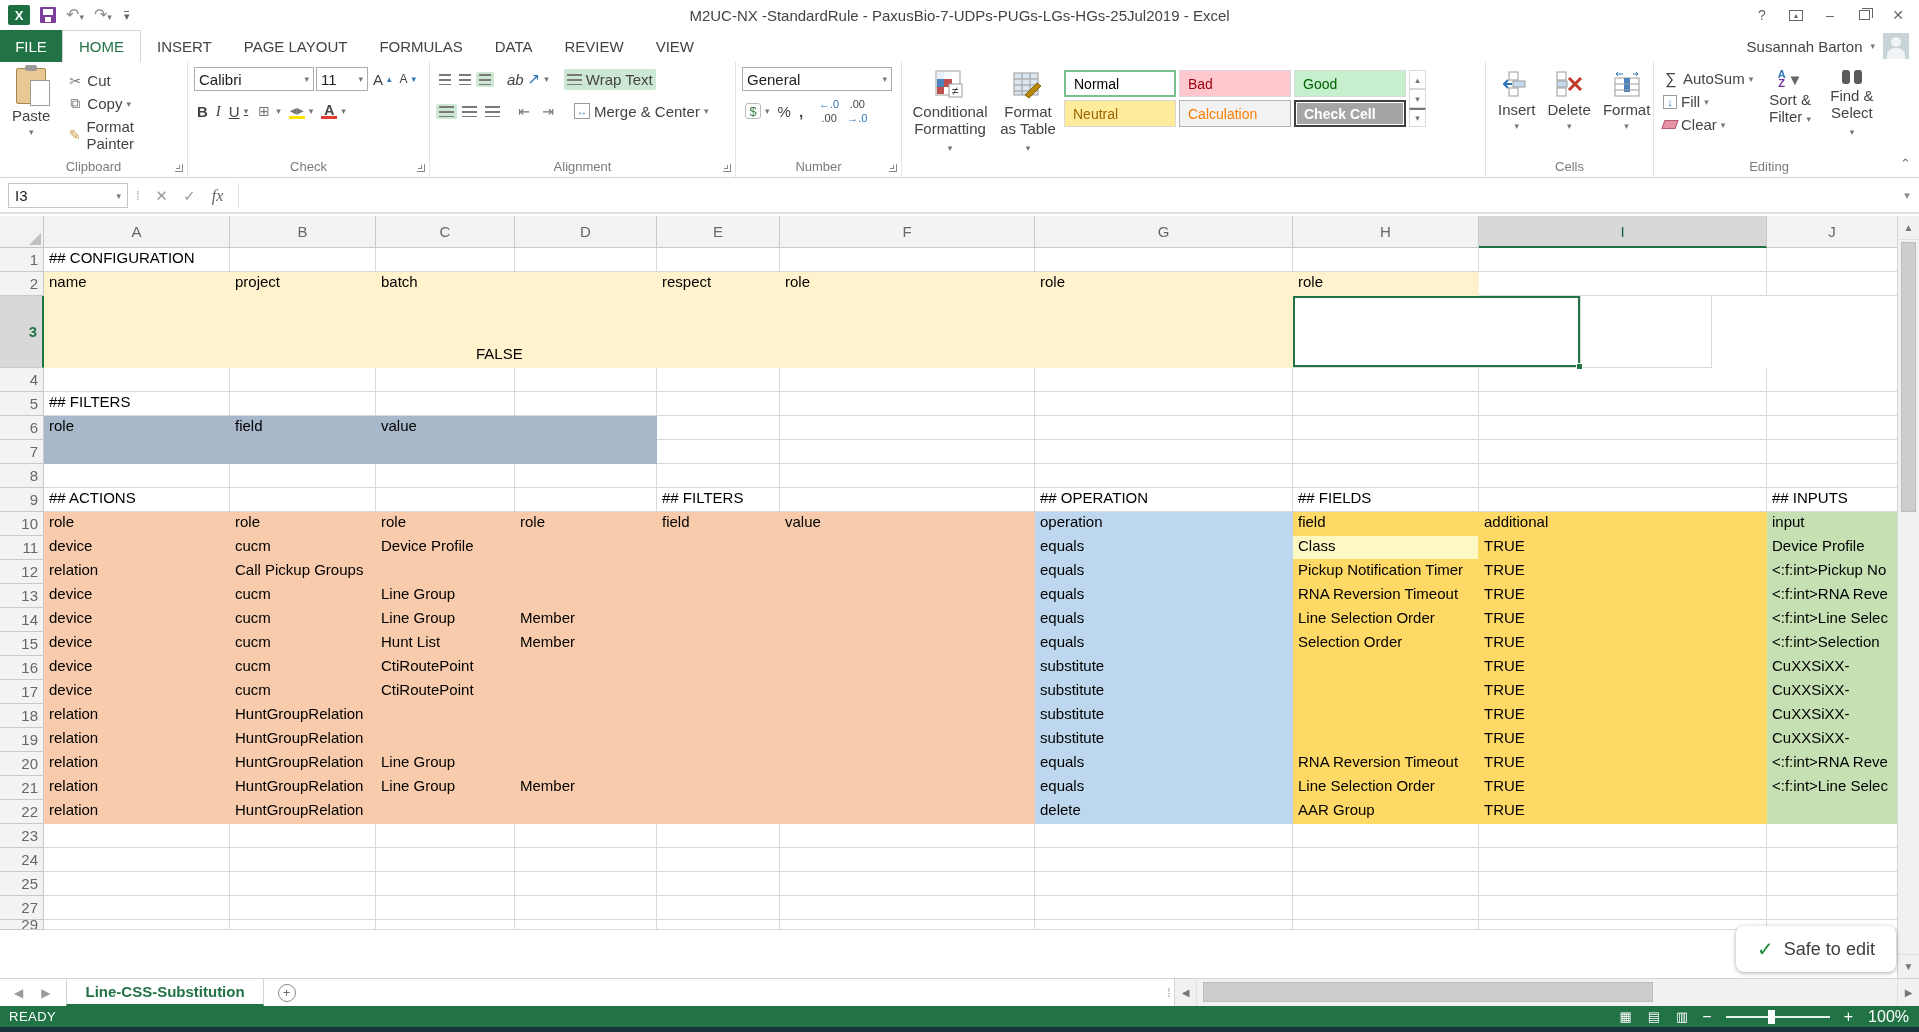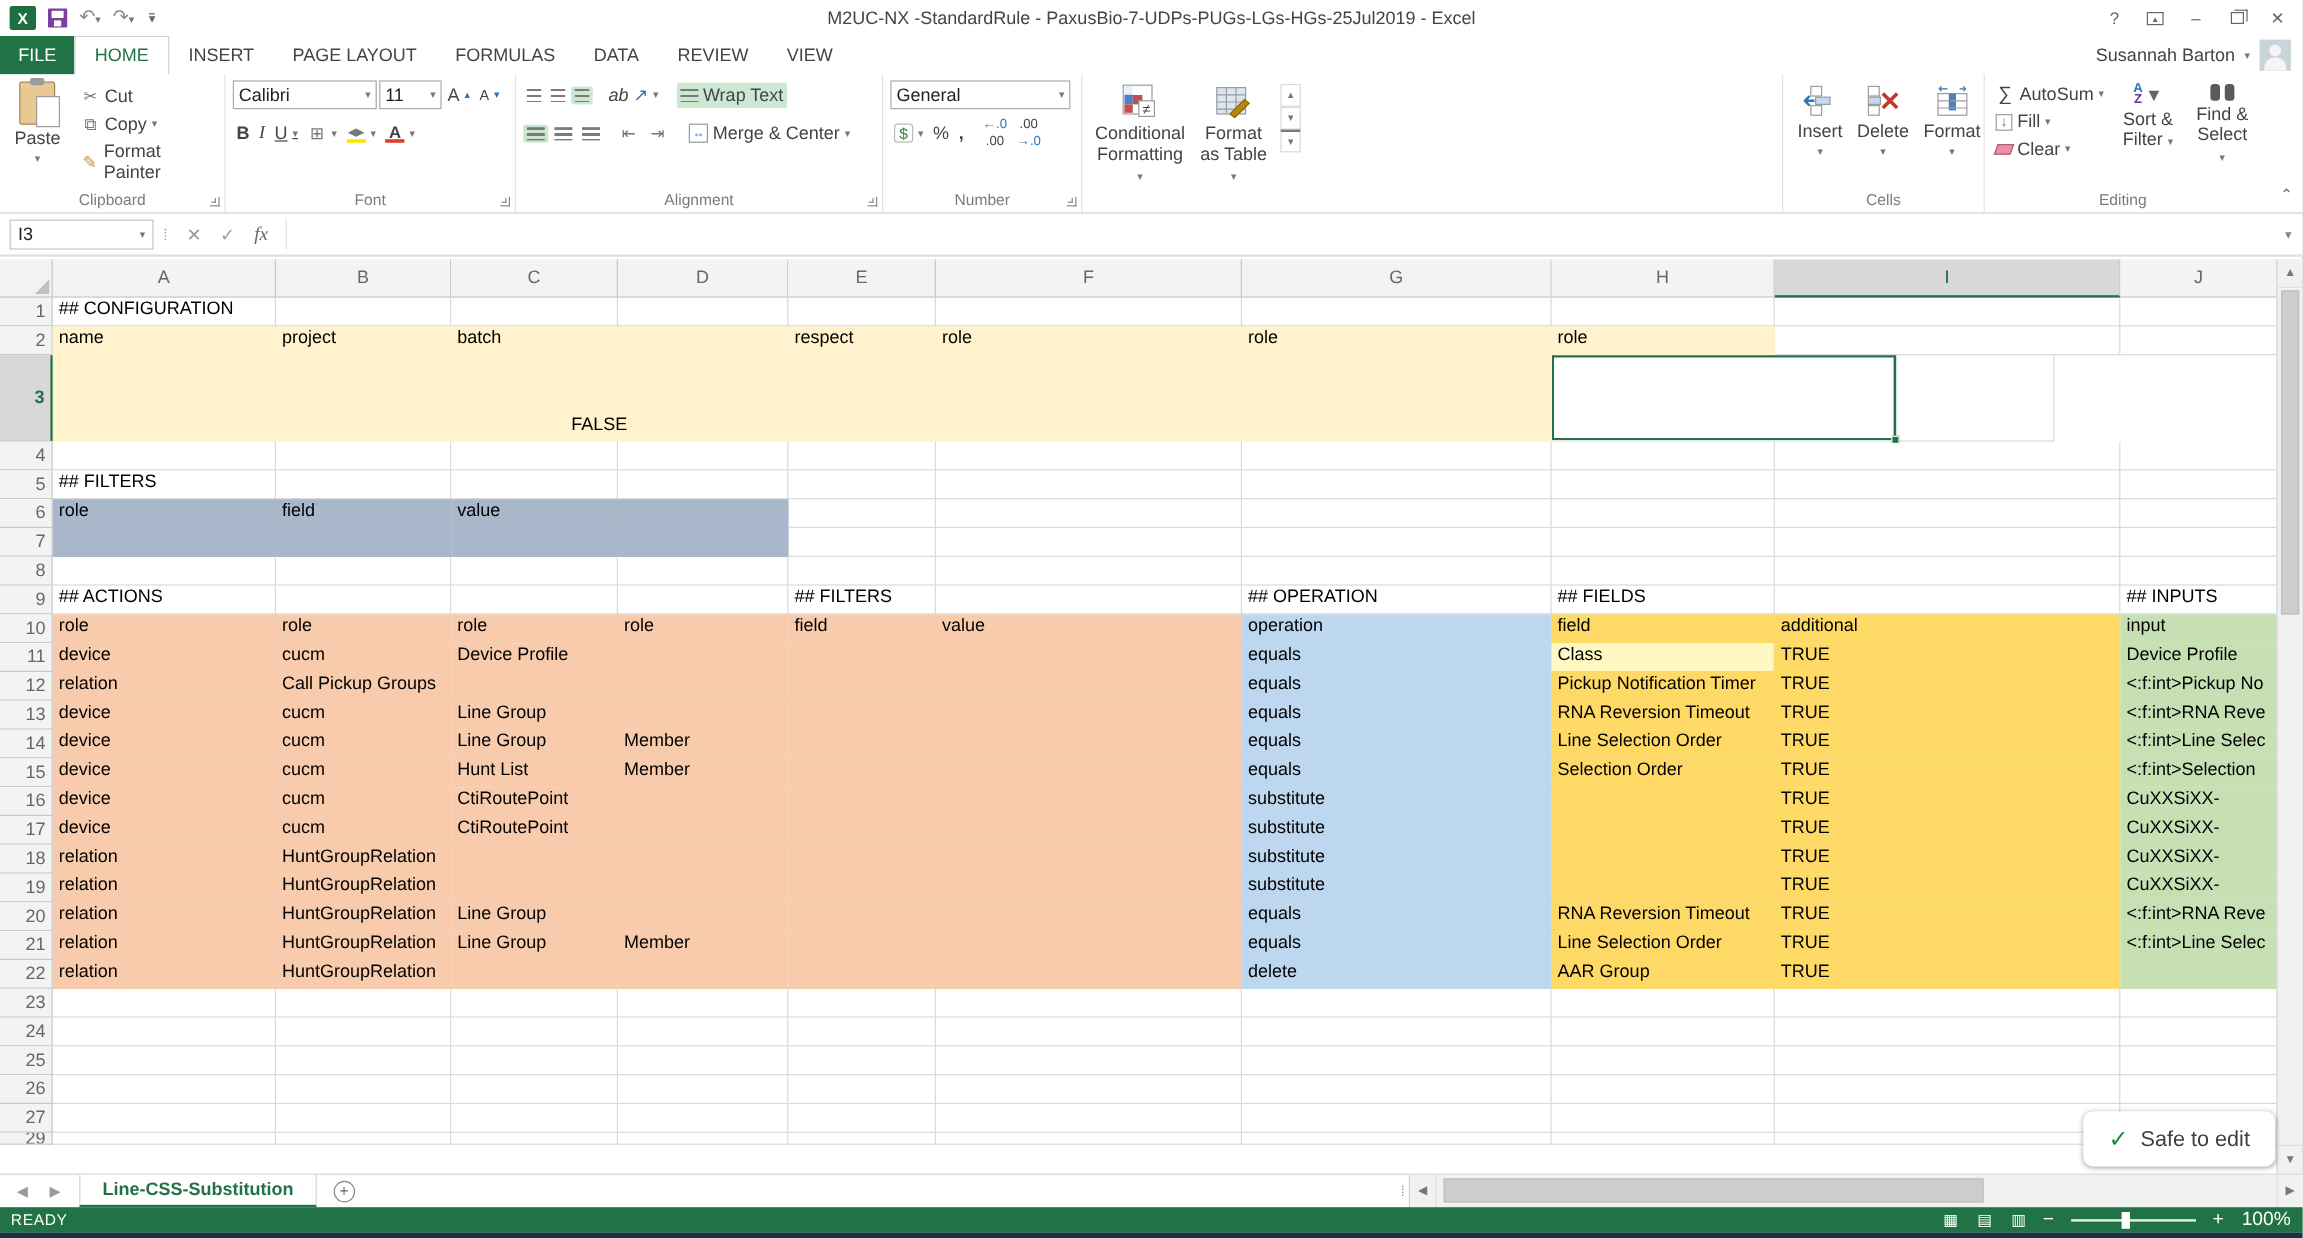--- a/index.html
+++ b/index.html
@@ -242,21 +242,21 @@
             <span class="icon16 ulA">◂▸</span>
             <span class="dd">▾</span>
           </div>
         <div class="sbtn">
             <span class="icon16 ulRed" style="color:#444">
               <b>A</b>
             </span>
             <span class="dd">▾</span>
           </div>
       </div>
-      <div class="glabel">Font</div>
+      <div class="glabel">Check</div>
       <div class="launcher"></div>
     </div>
 
     <div class="rgroup" style="width:306px">
       <div class="smallrow">
         <div class="sbtn">
             <span class="stripes sh"></span>
           </div>
         <div class="sbtn">
             <span class="stripes sh"></span>
@@ -346,20 +346,28 @@
             </svg>
           <span class="lbl"><span>Conditional Formatting</span> <span class="dd">▾</span></span>
         </div>
         <div class="bigbtn two" style="width:72px">
           <svg width="30" height="30" viewBox="0 0 30 30">
               <rect x="1" y="3" width="24" height="22" fill="#dce6f1" stroke="#9b9b9b"></rect>
               <path d="M1 9h24M1 15h24M1 21h24M9 3v22M17 3v22" stroke="#9b9b9b" fill="none"></path>
               <path d="M16 28 28 16l-4-3-12 12z" fill="#b8860b" stroke="#8a6508"></path>
             </svg>
           <span class="lbl"><span>Format as Table</span> <span class="dd">▾</span></span>
+        </div>
+        <div class="gallery">
+          <div class="gcell g-normal">Normal</div>
+          <div class="gcell g-bad">Bad</div>
+          <div class="gcell g-good">Good</div>
+          <div class="gcell g-neutral">Neutral</div>
+          <div class="gcell g-calc">Calculation</div>
+          <div class="gcell g-check">Check Cell</div>
         </div>
         <div class="gscroll">
           <div>▴</div>
           <div>▾</div>
           <div style="border-top:2px solid #777">▾</div>
         </div>
       </div>
     </div>
 
     <div class="rgroup" style="width:168px">
@@ -784,33 +792,20 @@
           <div class="cell" style="width: 139px;"></div>
           <div class="cell" style="width: 142px;"></div>
           <div class="cell" style="width: 123px;"></div>
           <div class="cell" style="width: 255px;"></div>
           <div class="cell" style="width: 258px;"></div>
           <div class="cell" style="width: 186px;"></div>
           <div class="cell" style="width: 288px;"></div>
           <div class="cell" style="width: 131px;"></div>
         </div>
         <div class="grow" style="height: 24px;">
-          <div class="rowh">26</div>
-          <div class="cell" style="width: 186px;"></div>
-          <div class="cell" style="width: 146px;"></div>
-          <div class="cell" style="width: 139px;"></div>
-          <div class="cell" style="width: 142px;"></div>
-          <div class="cell" style="width: 123px;"></div>
-          <div class="cell" style="width: 255px;"></div>
-          <div class="cell" style="width: 258px;"></div>
-          <div class="cell" style="width: 186px;"></div>
-          <div class="cell" style="width: 288px;"></div>
-          <div class="cell" style="width: 131px;"></div>
-        </div>
-        <div class="grow" style="height: 24px;">
           <div class="rowh">27</div>
           <div class="cell" style="width: 186px;"></div>
           <div class="cell" style="width: 146px;"></div>
           <div class="cell" style="width: 139px;"></div>
           <div class="cell" style="width: 142px;"></div>
           <div class="cell" style="width: 123px;"></div>
           <div class="cell" style="width: 255px;"></div>
           <div class="cell" style="width: 258px;"></div>
           <div class="cell" style="width: 186px;"></div>
           <div class="cell" style="width: 288px;"></div>

